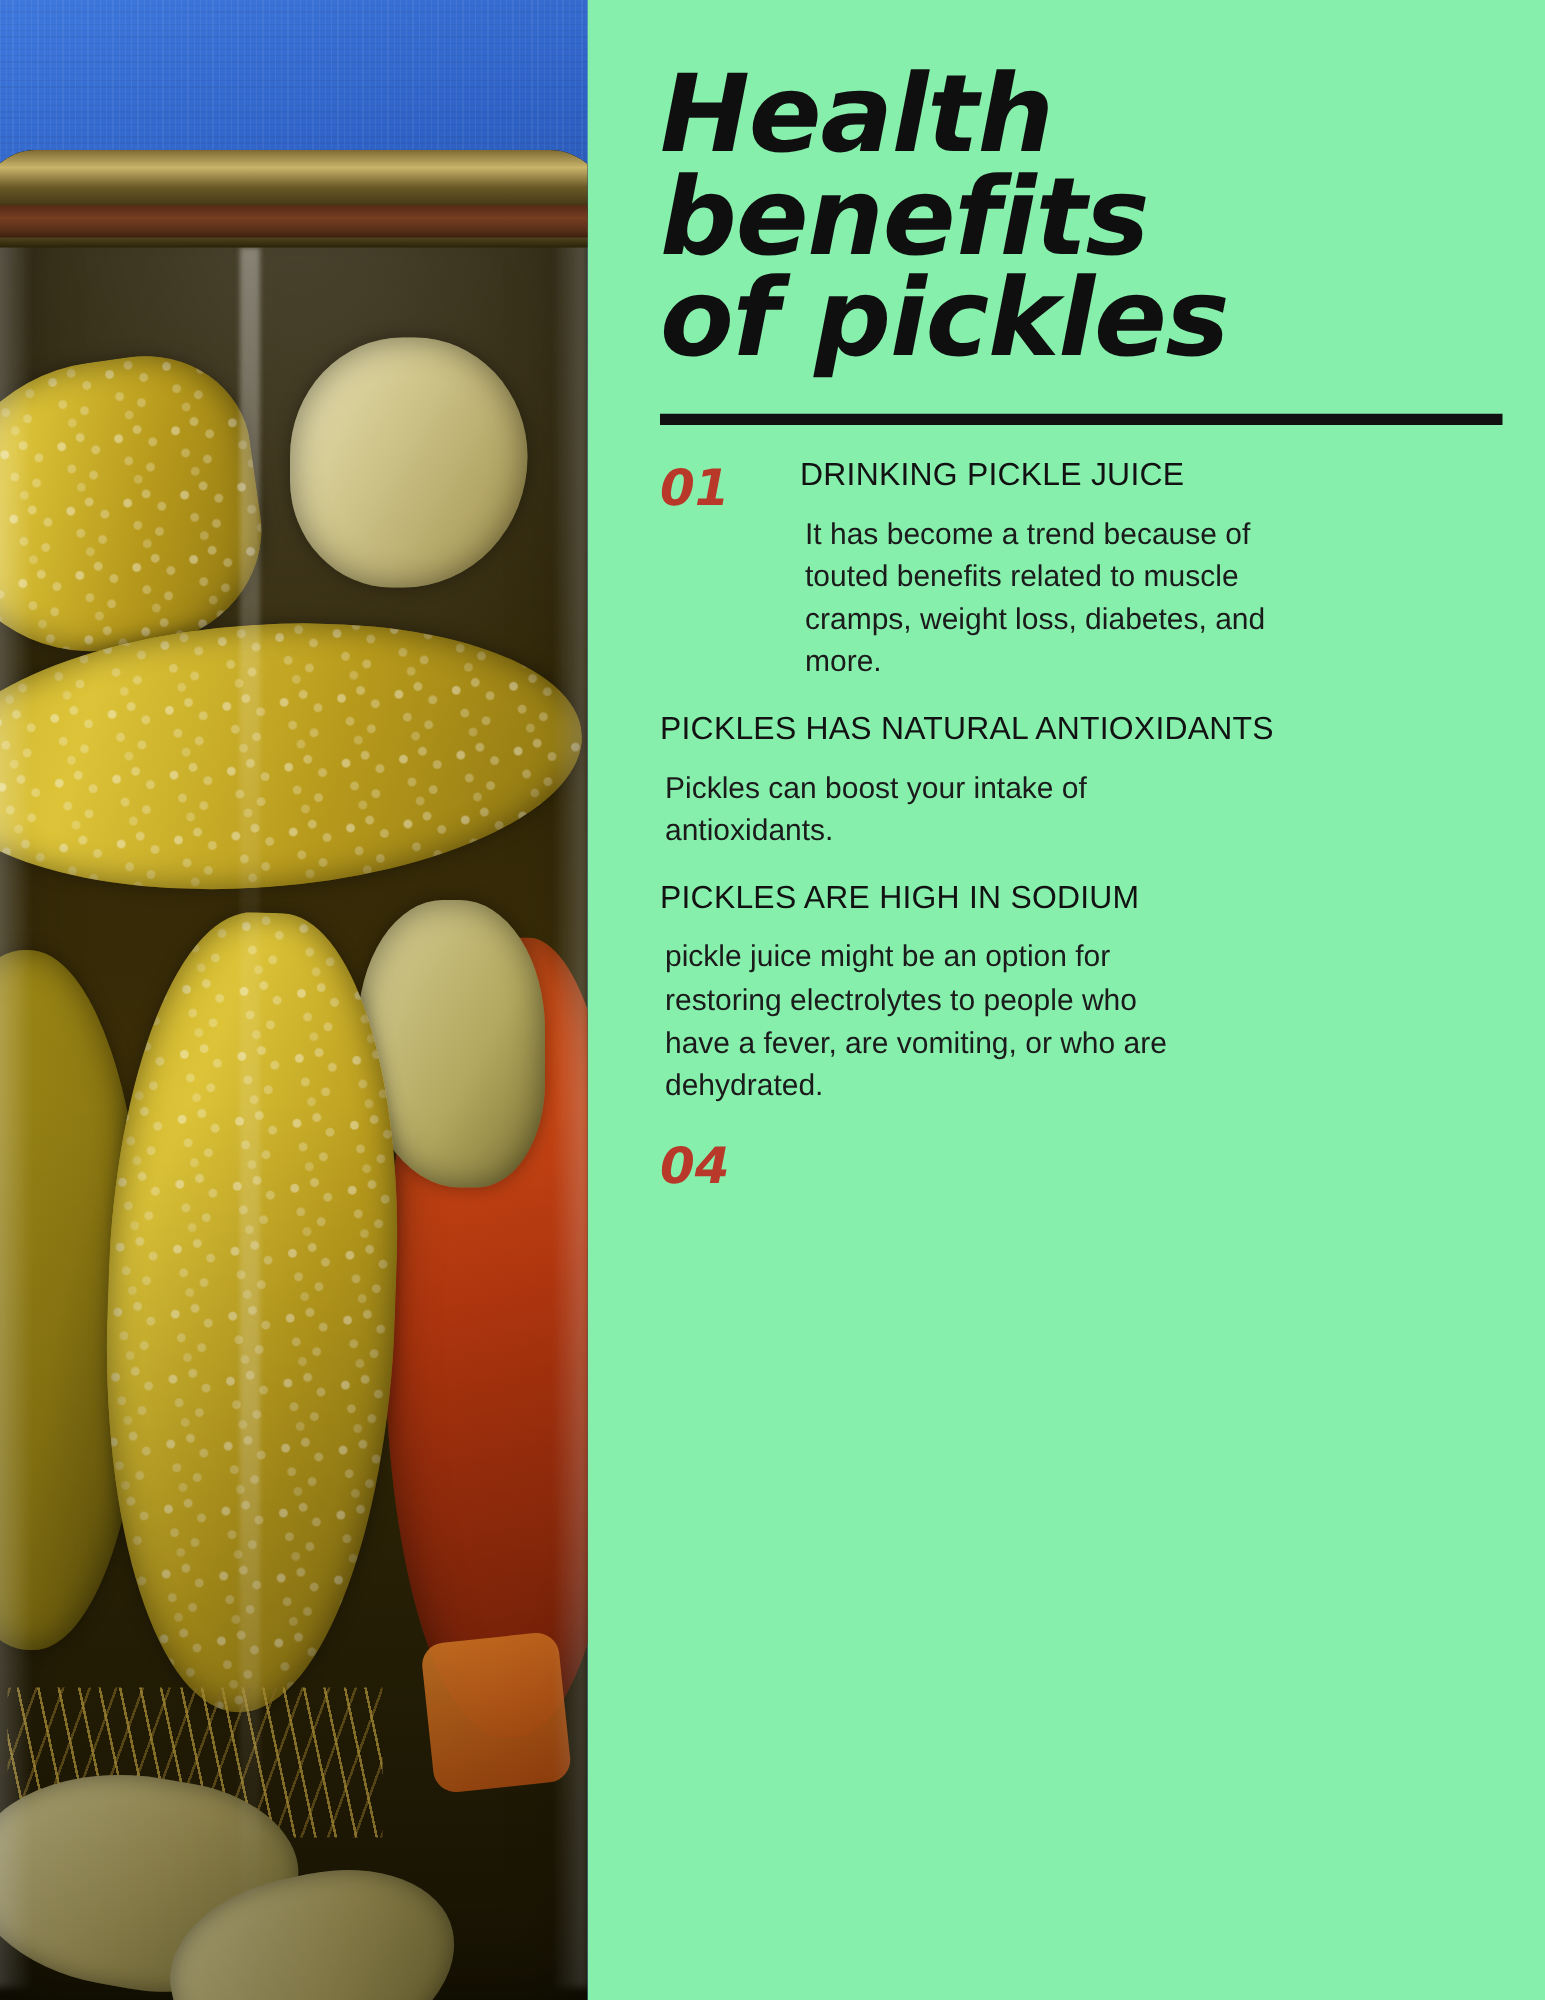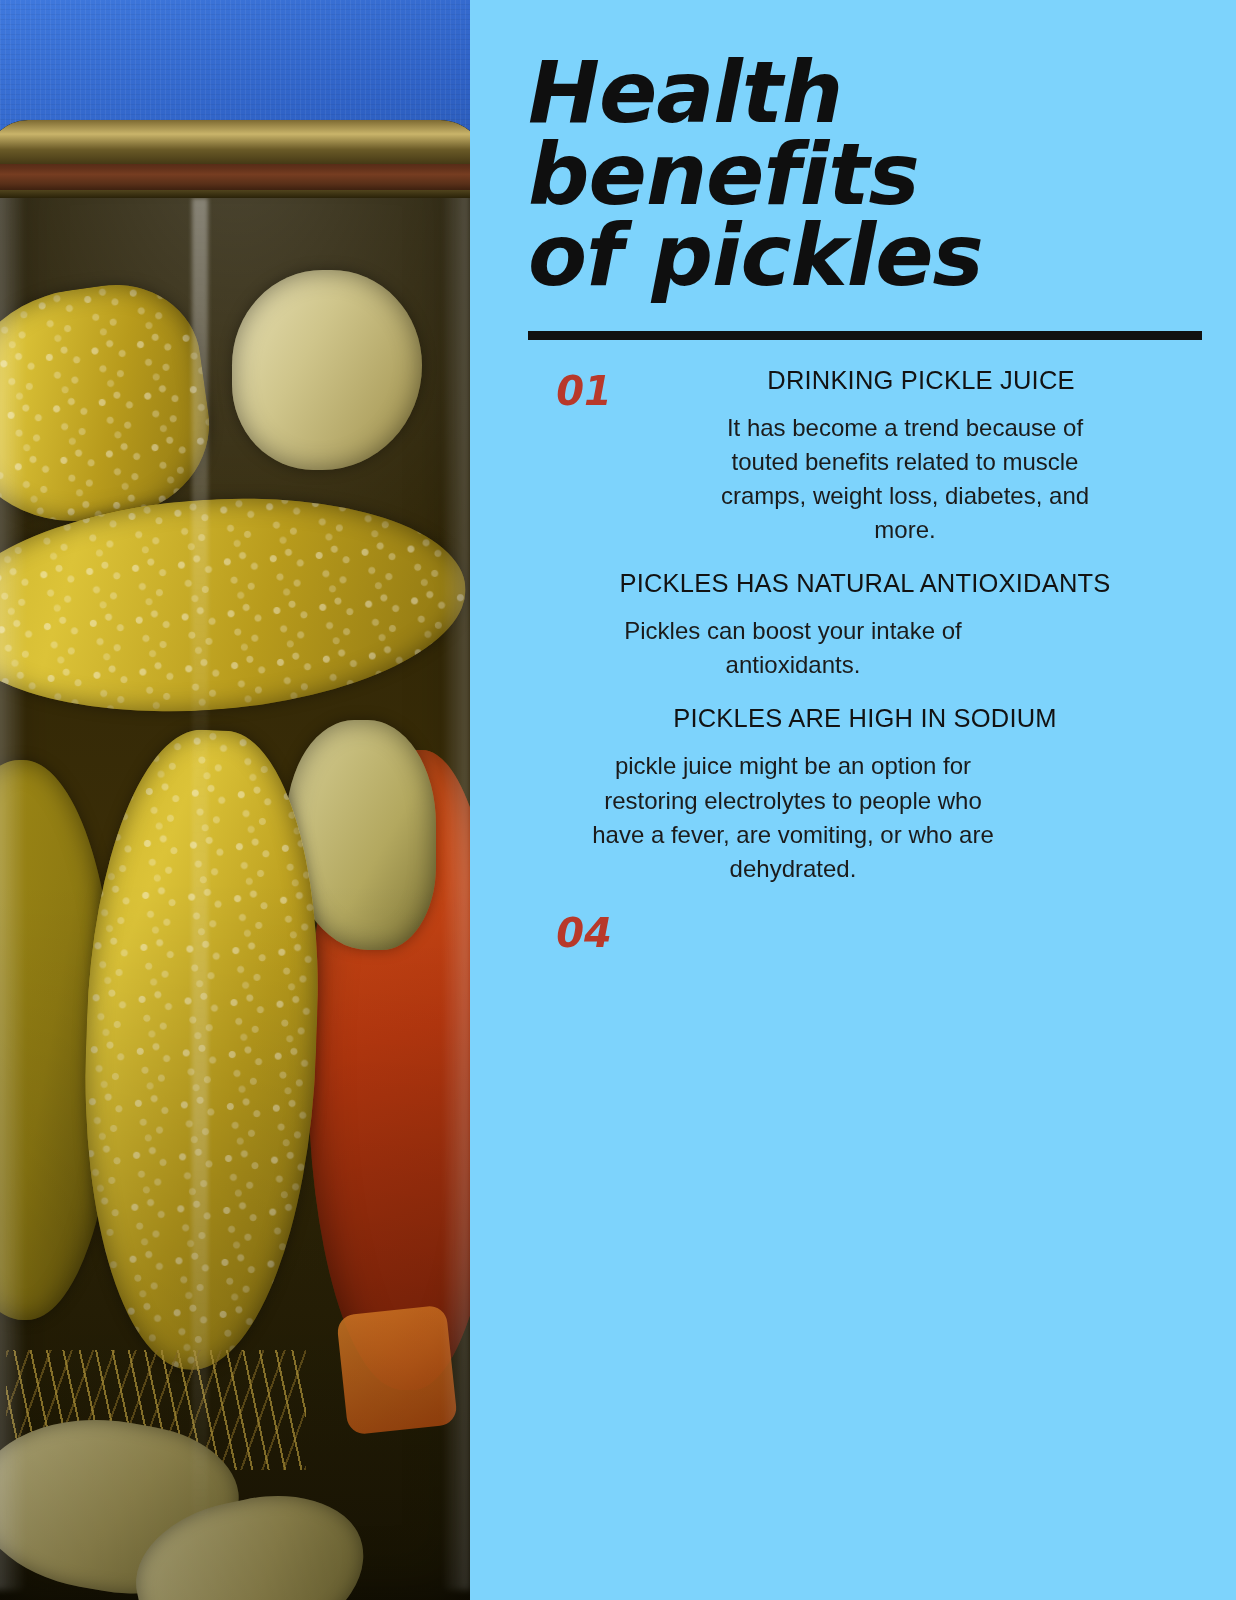--- a/index.html
+++ b/index.html
@@ -8,21 +8,21 @@
     height: 1600px;
     background: #ffffff;
     font-family: "Liberation Sans", sans-serif;
     overflow: hidden;
   }
   .poster {
     position: relative;
     width: 1236px;
     height: 1600px;
     display: flex;
-    background: #7dd3fc;
+    background: #86efac;
   }
 
   
   .image-panel {
     position: relative;
     width: 470px;
     height: 1600px;
     overflow: hidden;
     background: #2a5fc4;
     flex: 0 0 470px;
@@ -154,21 +154,21 @@
     color: #0f0f0f;
     white-space: pre-line;
     margin-top: 6px;
   }
   .divider {
     margin: 34px 0 0 0;
     height: 9px;
     background: #111111;
     width: 100%;
   }
-  .list { margin-top: 22px; text-align: center; }
+  .list { margin-top: 22px; }
   .item { display: flex; margin-bottom: 6px; }
   .num {
     flex: 0 0 112px;
     font-family: "DejaVu Sans", sans-serif;
     font-style: italic;
     font-weight: 700;
     font-size: 40px;
     color: #b8392a;
     line-height: 1.25;
     padding-top: 4px;
@@ -184,21 +184,20 @@
     text-transform: uppercase;
   }
   .item-desc {
     margin-top: 12px;
     padding-left: 4px;
     font-family: "Liberation Sans", sans-serif;
     font-size: 24px;
     line-height: 1.42;
     color: #1b1b1b;
     max-width: 430px;
-    margin-left: 48px;
   }
   .item + .item { margin-top: 18px; }
 </style>
 </head>
 <body>
 
 <div class="poster">
 
   <div class="image-panel">
     <div class="bg-blue"></div>

